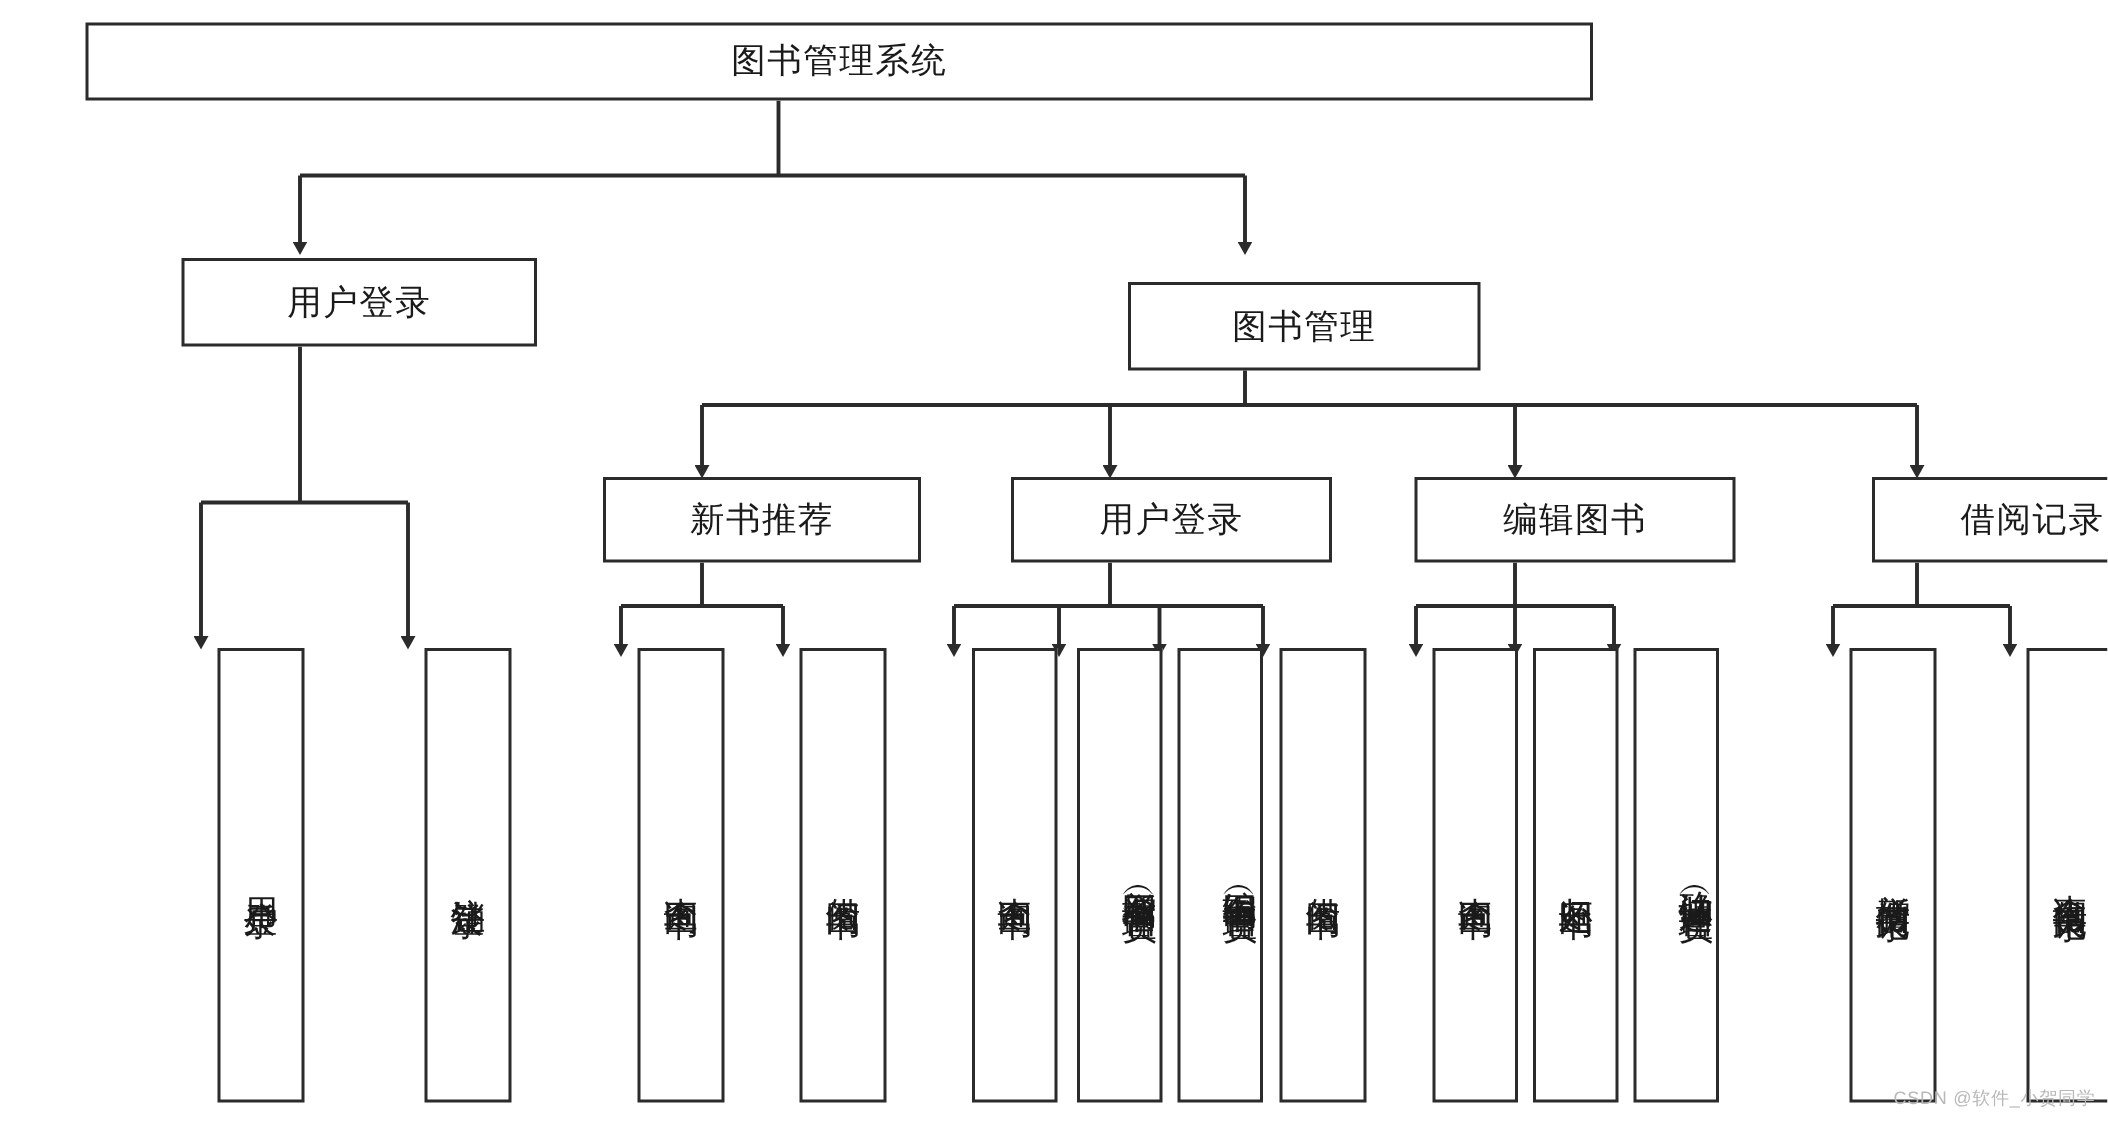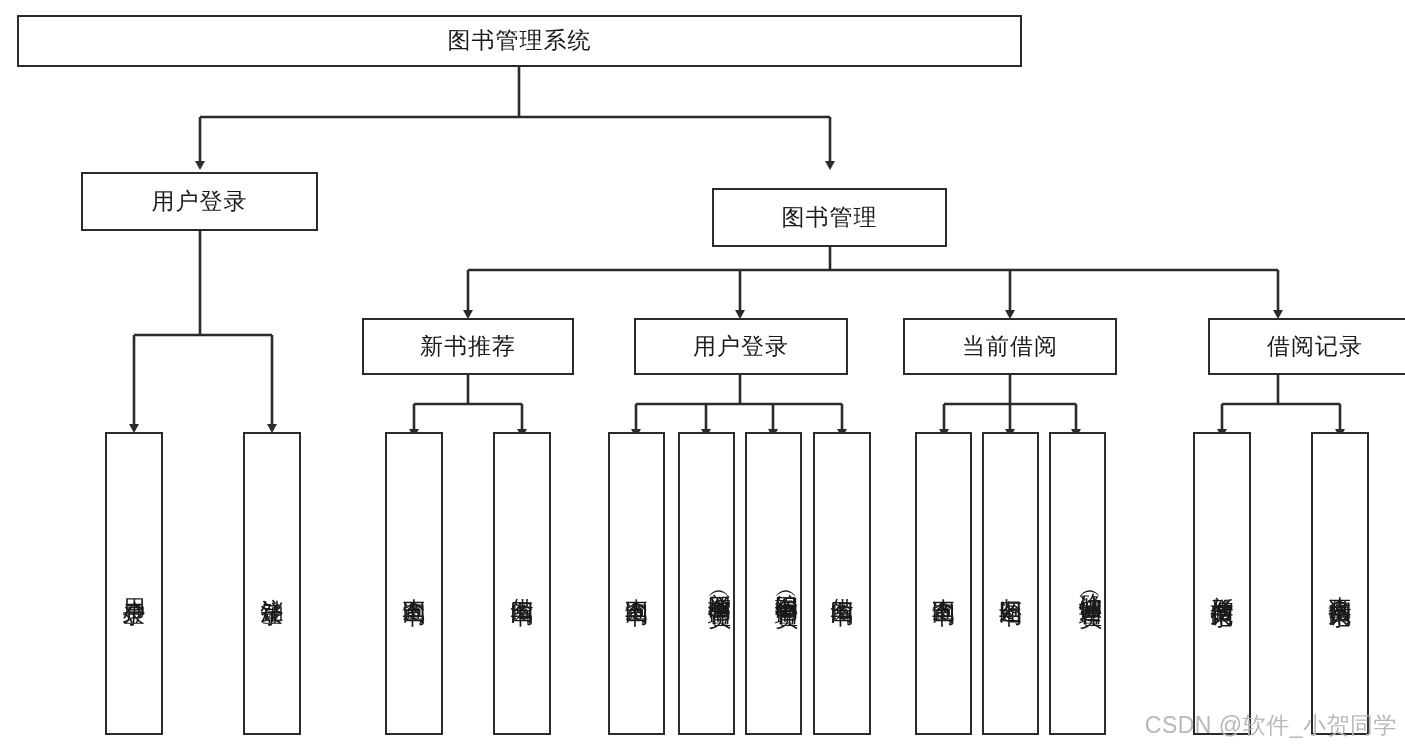--- a/index.html
+++ b/index.html
@@ -20,20 +20,21 @@
   .node {
     position: absolute;
     box-sizing: border-box;
     border: 2px solid #2b2b2b;
     background: #ffffff;
     display: flex;
     align-items: center;
     justify-content: center;
     color: #1a1a1a;
     line-height: 1.18;
+    margin-left: 40px;
   }
   .node.horiz {
     font-size: 23px;
     letter-spacing: 1px;
   }
   .node.vert {
     writing-mode: vertical-rl;
     text-orientation: upright;
     font-size: 23px;
     letter-spacing: 2px;
@@ -52,21 +53,21 @@
     left: 0;
     top: 0;
     width: 1405px;
     height: 747px;
     pointer-events: none;
   }
   .watermark {
     position: absolute;
     right: 8px;
     bottom: 6px;
-    font-size: 23px;
+    font-size: 12px;
     color: #b8b8b8;
     white-space: nowrap;
     letter-spacing: 0.5px;
   }
 </style>
 </head>
 <body>
 
 <div id="canvas">
 
@@ -120,21 +121,21 @@
     </g>
   </svg>
 
   <div class="node horiz" style="left:17px; top:15px; width:1005px; height:52px;">图书管理系统</div>
 
   <div class="node horiz" style="left:81px; top:172px; width:237px; height:59px;">用户登录</div>
   <div class="node horiz" style="left:712px; top:188px; width:235px; height:59px;">图书管理</div>
 
   <div class="node horiz" style="left:362px; top:318px; width:212px; height:57px;">新书推荐</div>
   <div class="node horiz" style="left:634px; top:318px; width:214px; height:57px;">用户登录</div>
-  <div class="node horiz" style="left:903px; top:318px; width:214px; height:57px;">当前借阅</div>
+  <div class="node horiz" style="left:903px; top:318px; width:214px; height:57px;">编辑图书</div>
   <div class="node horiz" style="left:1208px; top:318px; width:214px; height:57px;">借阅记录</div>
 
   <div class="node vert mid" style="left:105px; top:432px; width:58px; height:303px;">用户登录</div>
   <div class="node vert mid" style="left:243px; top:432px; width:58px; height:303px;">注销登录</div>
 
   <div class="node vert mid" style="left:385px; top:432px; width:58px; height:303px;">查询图书</div>
   <div class="node vert mid" style="left:493px; top:432px; width:58px; height:303px;">借阅图书</div>
 
   <div class="node vert mid" style="left:608px; top:432px; width:57px; height:303px;">查询图书</div>
   <div class="node vert top" style="left:678px; top:432px; width:57px; height:303px;">新增图书（管理员）</div>

